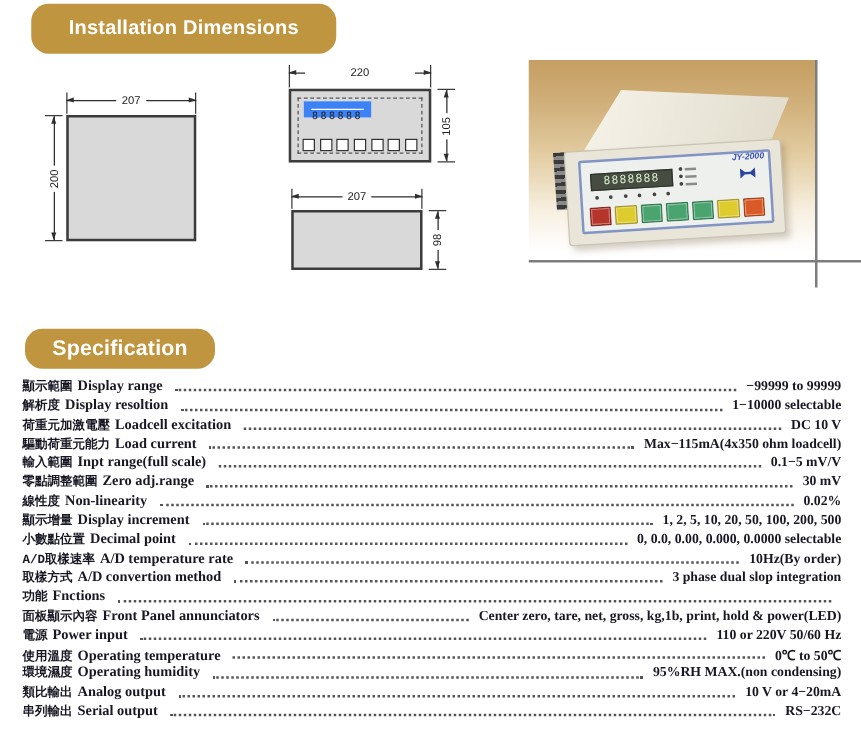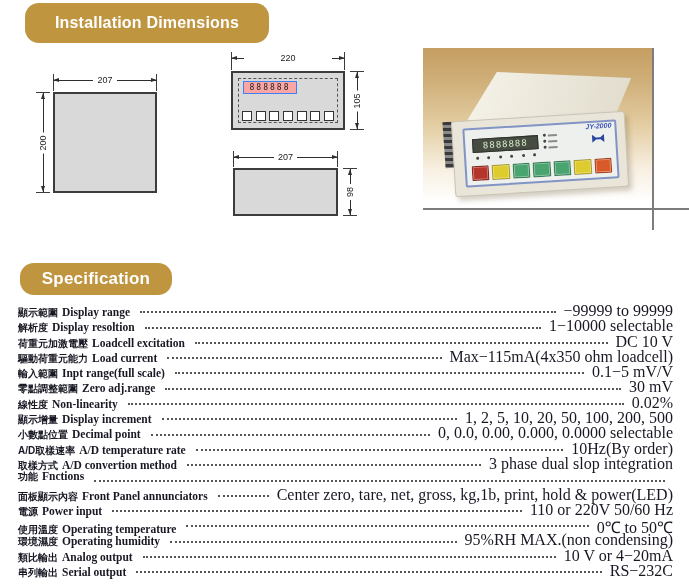--- a/index.html
+++ b/index.html
@@ -27,22 +27,22 @@
   .dim-v .vln{position:absolute;left:5px;top:0;bottom:0;width:0;border-left:1px solid #2e2e2e;}
   .dim-v .vln::before{content:"";position:absolute;top:0;left:-3.5px;
       border-left:2.5px solid transparent;border-right:2.5px solid transparent;border-bottom:6px solid #2e2e2e;}
   .dim-v .vln::after{content:"";position:absolute;bottom:0;left:-3.5px;
       border-left:2.5px solid transparent;border-right:2.5px solid transparent;border-top:6px solid #2e2e2e;}
   .dim-v .lbl{position:absolute;left:50%;top:50%;transform:translate(-50%,-50%) rotate(-90deg);
       background:#fff;font-size:9px;color:#1c1c1c;padding:0 3px;line-height:10px;}
 
   .dashed-inner{position:absolute;left:5px;top:5px;right:5px;bottom:5px;
       border:1px dashed #555;box-sizing:border-box;}
-  .draw-display{position:absolute;left:10px;top:8px;width:54px;height:13px;background:#fca5a5;
-      border:1px solid #3b82f6;box-sizing:border-box;font-family:"DejaVu Sans Mono",monospace;
+  .draw-display{position:absolute;left:10px;top:8px;width:54px;height:13px;background:#ffffff;
+      border:6px solid #3b82f6;box-sizing:border-box;font-family:"DejaVu Sans Mono",monospace;
       font-size:8px;letter-spacing:2px;text-align:center;line-height:11px;color:#222;}
   .draw-btnrow{position:absolute;left:9px;top:38px;right:9px;display:flex;justify-content:space-between;}
   .draw-btn{width:10px;height:10px;background:#fff;border:1px solid #333;box-sizing:border-box;}
 
   
   #photo{position:absolute;left:423px;top:48px;width:229px;height:160px;
      background:linear-gradient(180deg,#c59e62 0%,#cfae78 20%,#e3cda2 48%,#f7efe0 75%,#ffffff 96%);}
   #photo-vline{position:absolute;left:652px;top:48px;width:2px;height:182px;background:#7d7d7d;}
   #photo-hline{position:absolute;left:423px;top:208px;width:266px;height:2px;background:#7d7d7d;}
 
@@ -69,26 +69,26 @@
   .ind-col span{display:flex;align-items:center;gap:2px;}
   .ind-col i{width:3px;height:3px;border-radius:50%;background:#444;}
   .ind-col b{width:9px;height:2px;background:#8a8a8a;}
   .btn-row{position:absolute;left:5px;right:5px;bottom:4px;display:flex;gap:3px;}
   .btn-row span{flex:1;height:13px;border-radius:1px;border:1px solid rgba(0,0,0,.25);
      box-shadow:inset 0 0 0 1px rgba(255,255,255,.35);}
 
   
   #spec-table{position:absolute;left:18px;top:302px;width:655px;}
   .spec-row{display:flex;align-items:baseline;height:15.3px;white-space:nowrap;}
-  .spec-row .zh{font-family:Liberation Sans, sans-serif;font-size:10px;
+  .spec-row .zh{font-family:Liberation Mono, monospace;font-size:10px;
      color:#181824;font-weight:bold;margin-right:4px;}
   .spec-row .en{font-family:"Liberation Serif",serif;font-weight:bold;font-size:11.5px;color:#181824;}
   .spec-row .leader{flex:1;min-width:12px;height:0;border-bottom:2px dotted #555;
      align-self:flex-end;margin:0 8px 4px 10px;}
-  .spec-row .val{font-family:"Liberation Serif",serif;font-weight:normal;font-size:16px;color:#181824;}
+  .spec-row .val{font-family:"Liberation Serif",serif;font-weight:bold;font-size:11px;color:#181824;}
 </style>
 </head>
 <body>
 
 <div id="badge-install" class="badge" style="background: rgb(191, 149, 64);">Installation Dimensions</div>
 <div id="badge-spec" class="badge" style="background: rgb(191, 149, 64);">Specification</div>
 
 <div>
   <div class="ext" style="left:53px;top:74px;width:1px;height:17px;"></div>
   <div class="ext" style="left:156px;top:74px;width:1px;height:17px;"></div>

